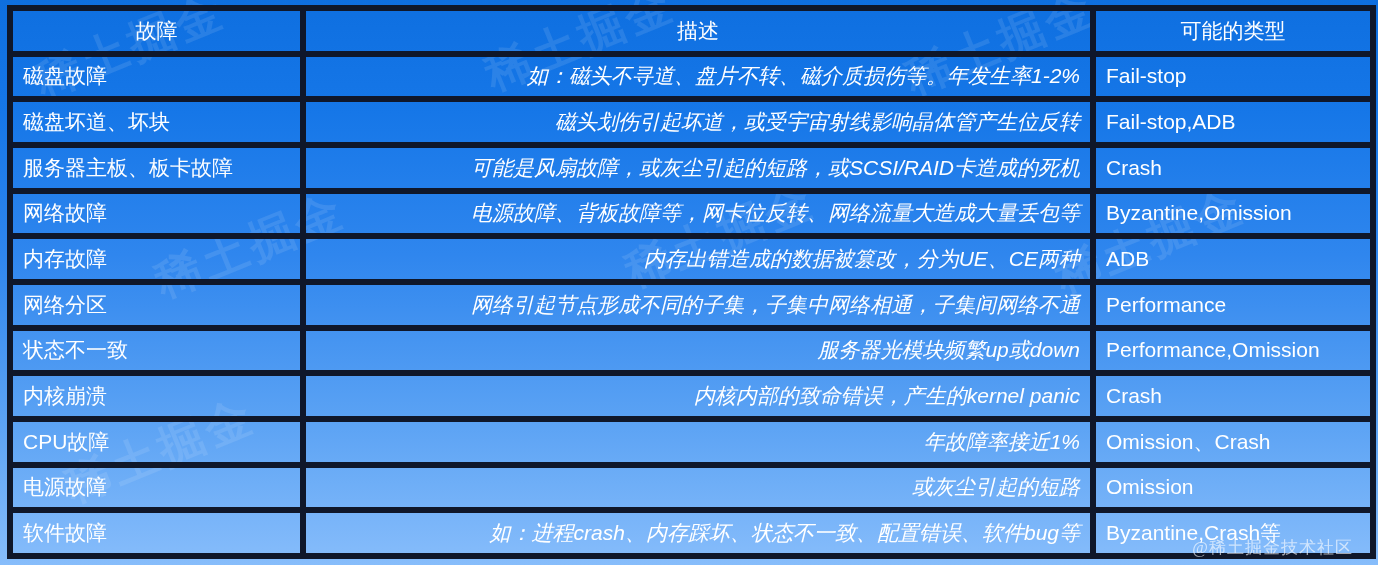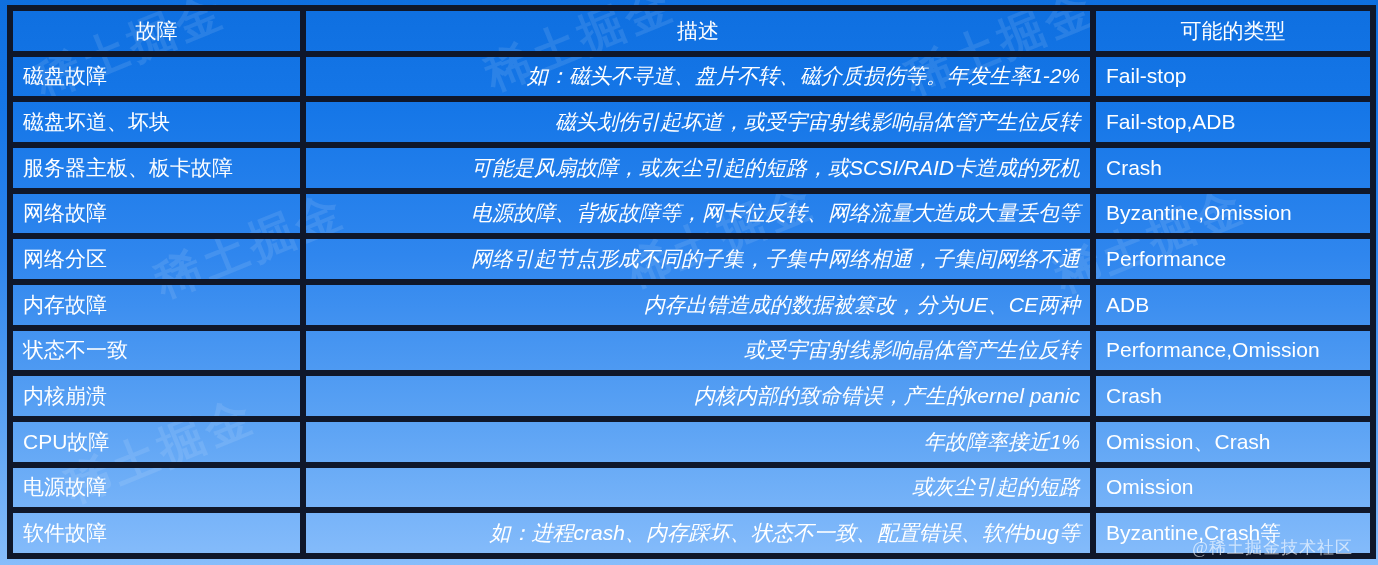--- a/index.html
+++ b/index.html
@@ -119,34 +119,34 @@
         <td class="c-center">Crash</td>
       </tr>
 
       <tr>
         <td class="c-center">网络故障</td>
         <td class="c-left">电源故障、背板故障等，网卡位反转、网络流量大造成大量丢包等</td>
         <td class="c-center">Byzantine,Omission</td>
       </tr>
 
       <tr>
+        <td class="c-center">内存故障</td>
+        <td class="c-left">内存出错造成的数据被篡改，分为UE、CE两种</td>
+        <td class="c-center">ADB</td>
+      </tr>
+
+      <tr>
         <td class="c-center">网络分区</td>
         <td class="c-left">网络引起节点形成不同的子集，子集中网络相通，子集间网络不通</td>
         <td class="c-center">Performance</td>
       </tr>
 
       <tr>
-        <td class="c-center">内存故障</td>
-        <td class="c-left">内存出错造成的数据被篡改，分为UE、CE两种</td>
-        <td class="c-center">ADB</td>
-      </tr>
-
-      <tr>
         <td class="c-center">状态不一致</td>
-        <td class="c-left">或受宇宙射线影响晶体管产生位反转</td>
+        <td class="c-left">服务器光模块频繁up或down</td>
         <td class="c-center">Performance,Omission</td>
       </tr>
 
       <tr>
         <td class="c-center">内核崩溃</td>
         <td class="c-left">内核内部的致命错误，产生的kernel panic</td>
         <td class="c-center">Crash</td>
       </tr>
 
       <tr>

